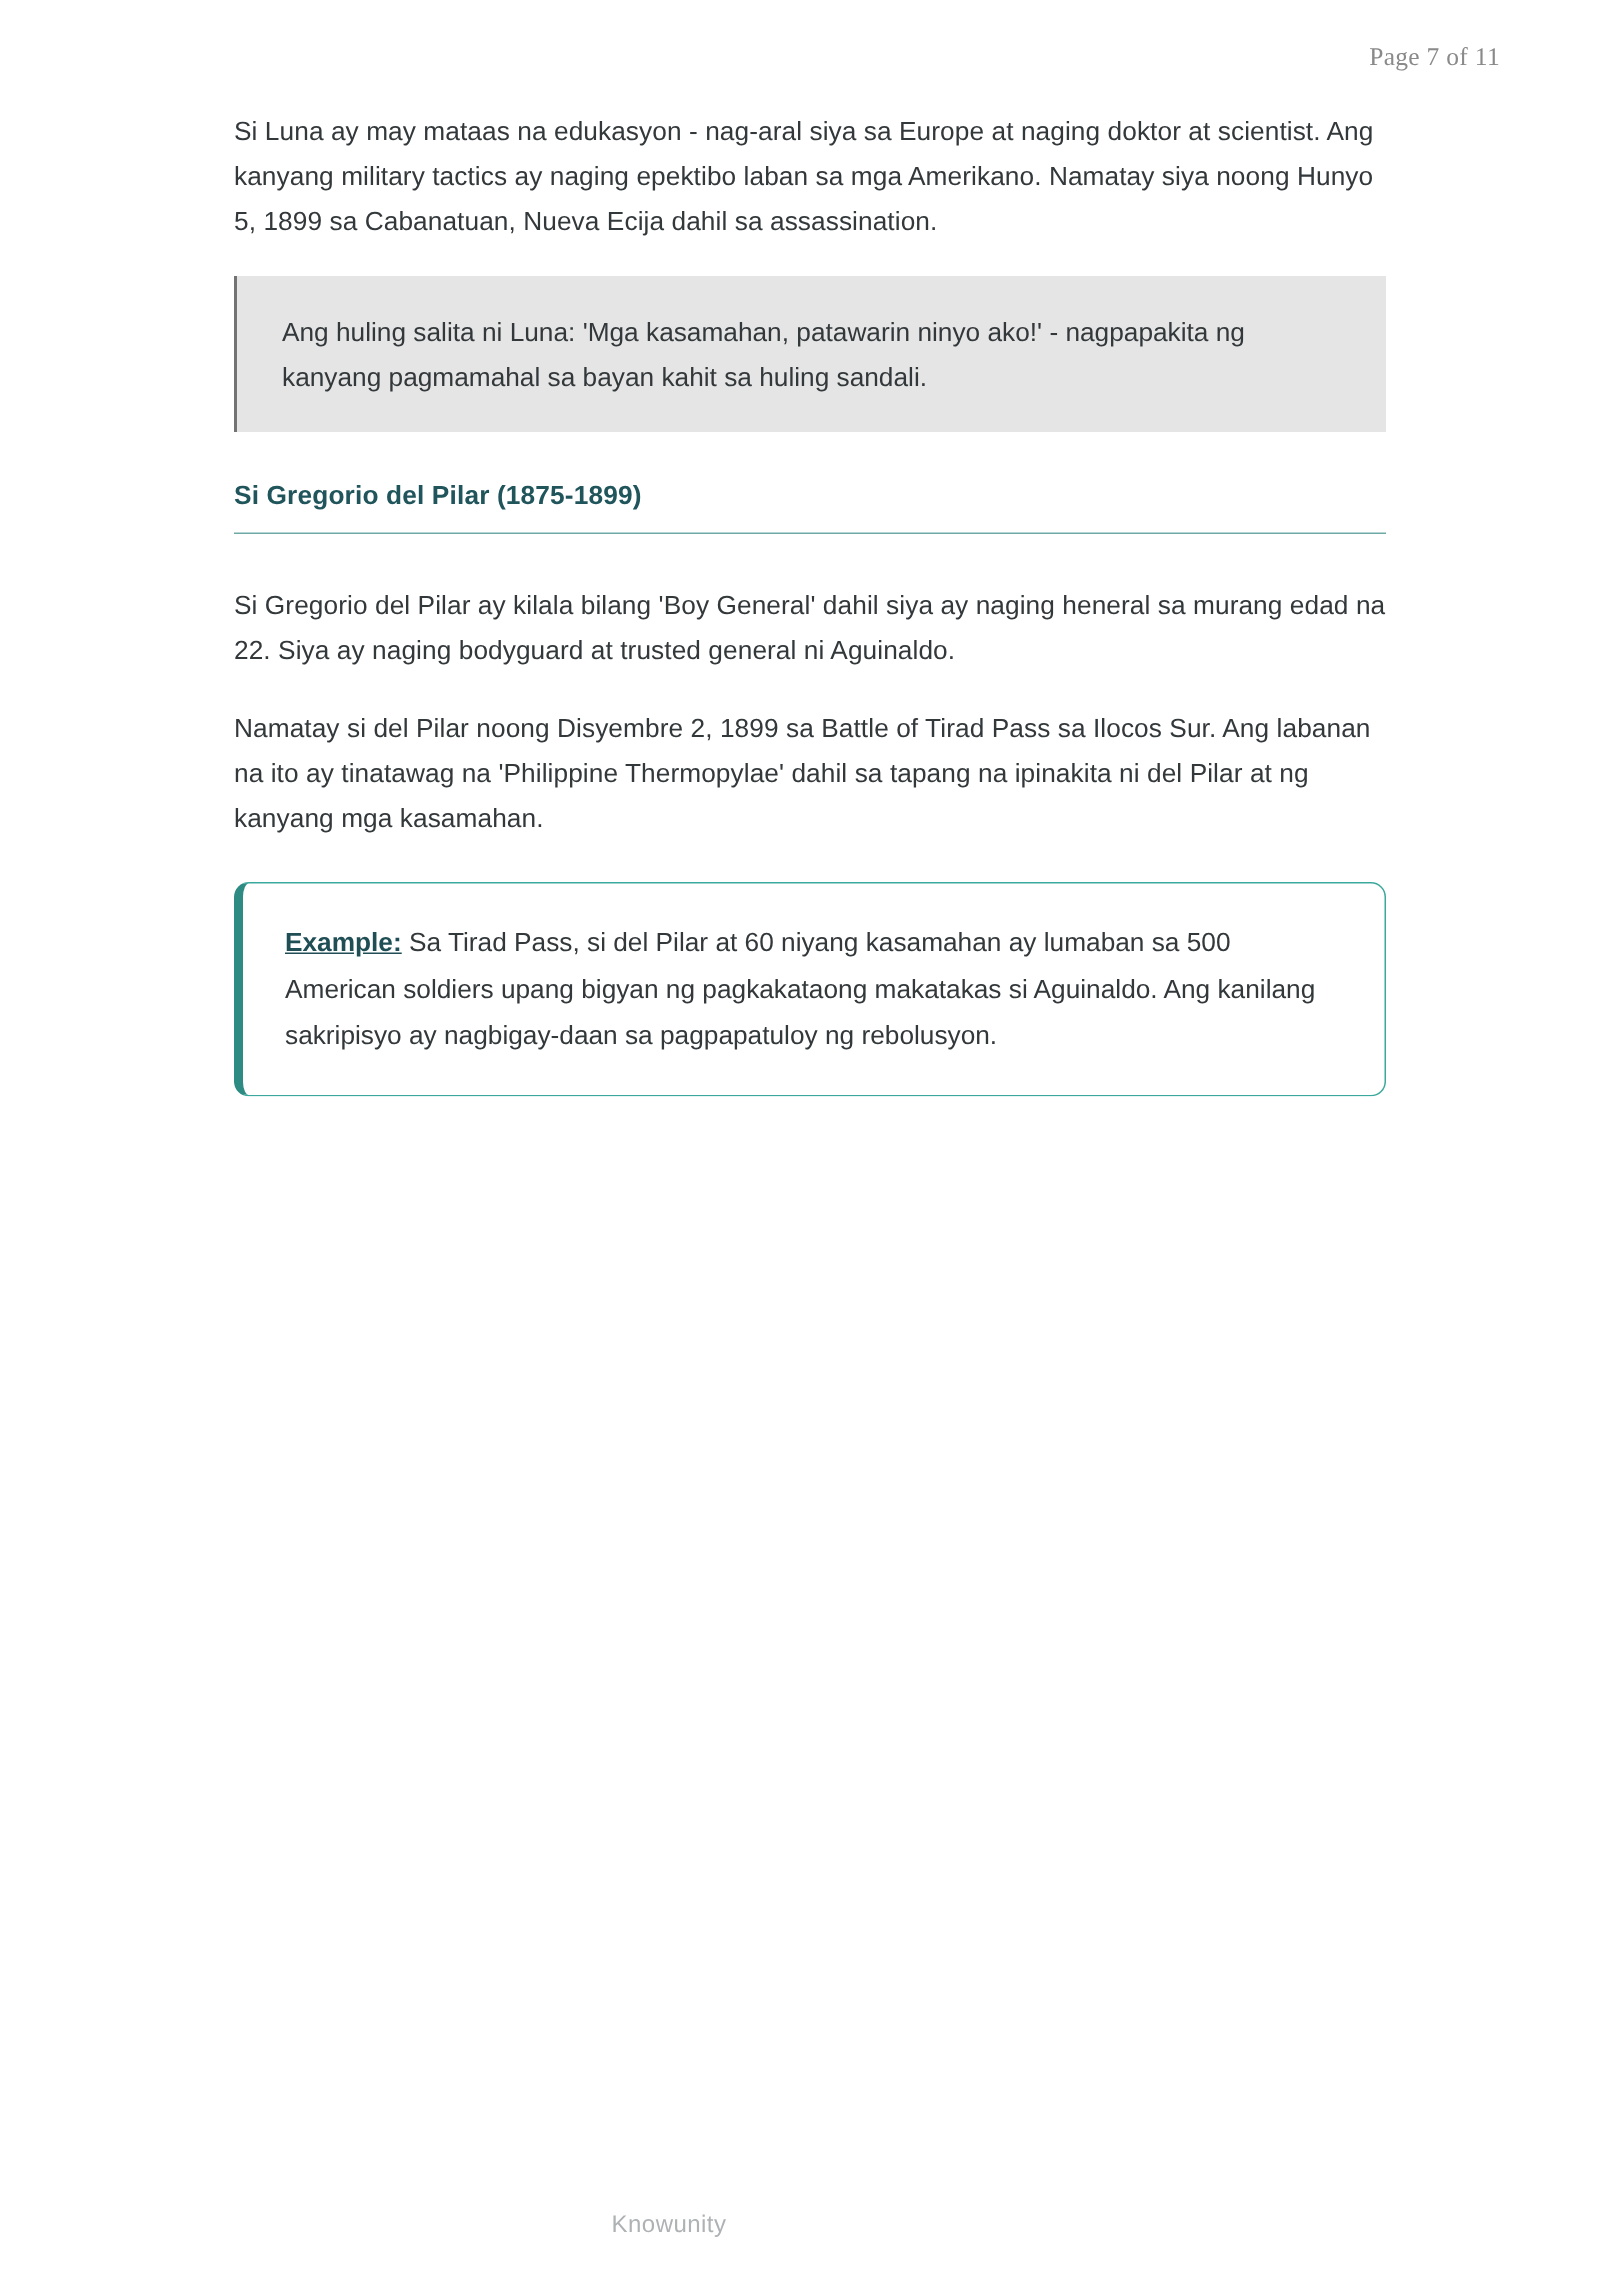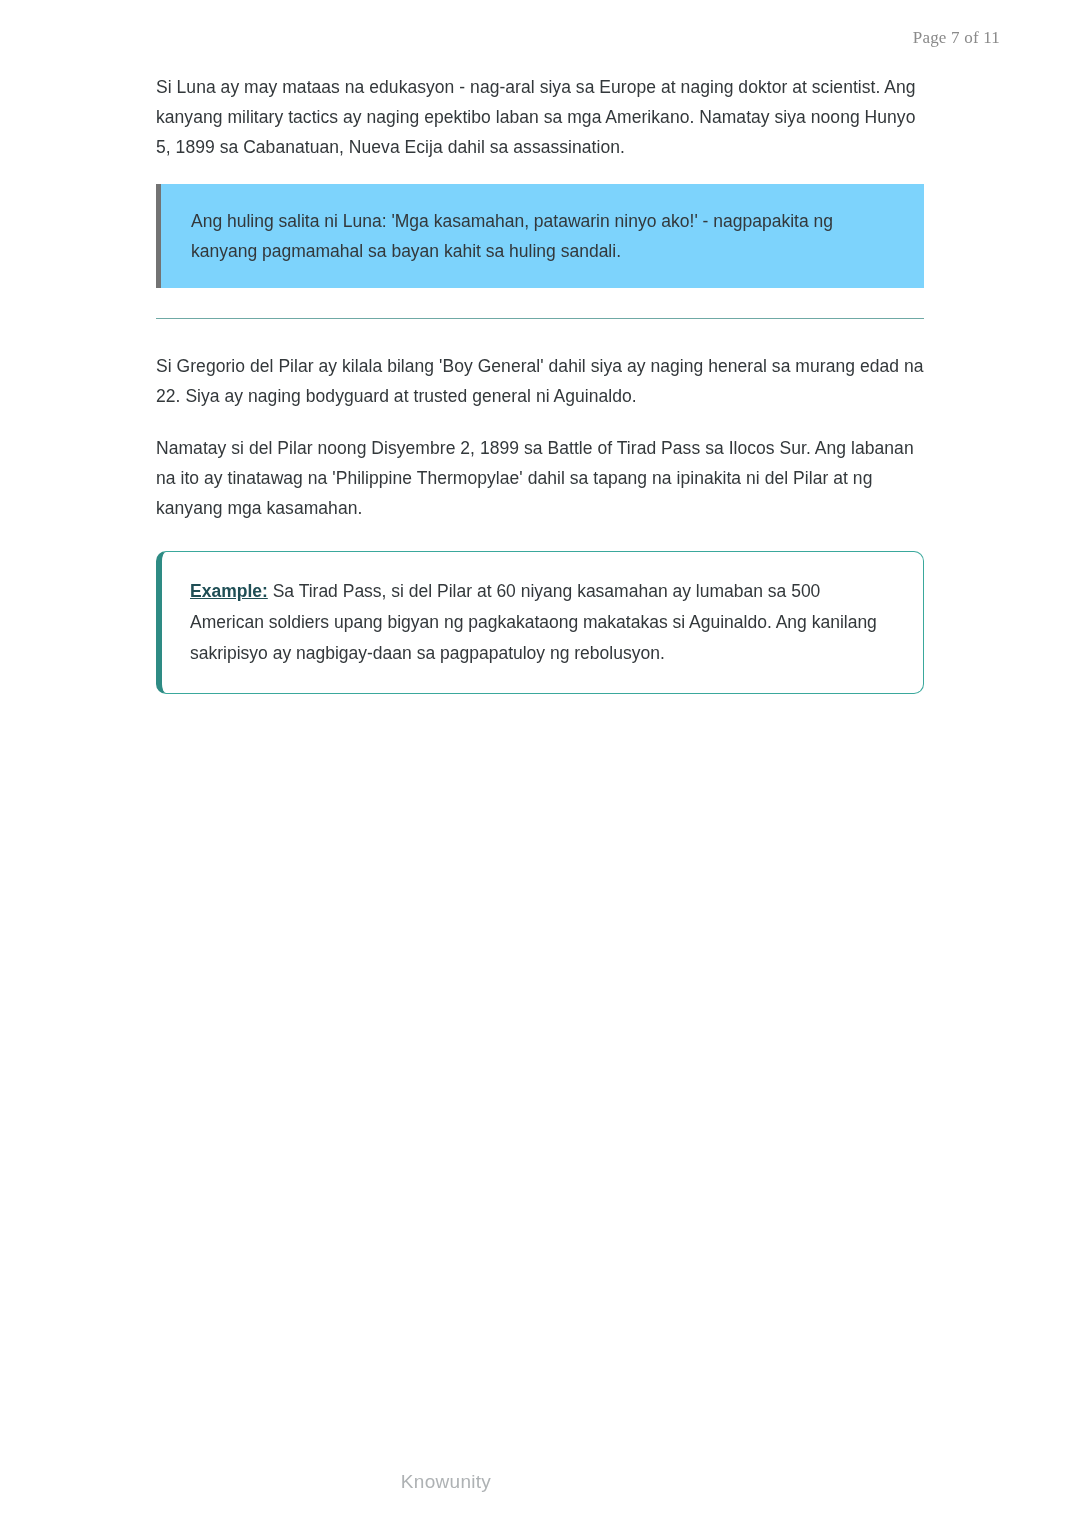--- a/index.html
+++ b/index.html
@@ -38,22 +38,22 @@
     width: 768px;
   }
   p.body-text {
     font-size: 17.5px;
     line-height: 30px;
     color: #33383b;
     margin: 0 0 22px 0;
     letter-spacing: 0.05px;
   }
   .quote-block {
-    background: #7dd3fc;
-    border-left: 5px solid #737373;
+    background: #e5e5e5;
+    border-left: 2px solid #737373;
     padding: 22px 26px 22px 30px;
     margin: 18px 0 30px 0;
     box-sizing: border-box;
   }
   .quote-block p {
     margin: 0;
     font-size: 17.5px;
     line-height: 30px;
     color: #33383b;
   }
@@ -88,40 +88,41 @@
     font-weight: bold;
     color: #1f4e55;
     text-decoration: underline;
   }
   .footer-brand {
     position: absolute;
     bottom: 34px;
     left: 0;
     width: 892px;
     text-align: center;
-    font-size: 19px;
+    font-size: 16px;
     color: #aeb2b4;
     letter-spacing: 0.3px;
   }
 </style>
 </head>
 <body>
 
 <div class="page">
 
   <div class="page-number">Page 7 of 11</div>
 
   <div class="content">
 
     <p class="body-text">Si Luna ay may mataas na edukasyon - nag-aral siya sa Europe at naging doktor at scientist. Ang kanyang military tactics ay naging epektibo laban sa mga Amerikano. Namatay siya noong Hunyo 5, 1899 sa Cabanatuan, Nueva Ecija dahil sa assassination.</p>
 
     <div class="quote-block">
       <p>Ang huling salita ni Luna: 'Mga kasamahan, patawarin ninyo ako!' - nagpapakita ng kanyang pagmamahal sa bayan kahit sa huling sandali.</p>
     </div>
 
+    <h2 class="section-heading">Si Gregorio del Pilar (1875-1899)</h2>
     <hr class="heading-rule">
 
     <p class="body-text">Si Gregorio del Pilar ay kilala bilang 'Boy General' dahil siya ay naging heneral sa murang edad na 22. Siya ay naging bodyguard at trusted general ni Aguinaldo.</p>
 
     <p class="body-text">Namatay si del Pilar noong Disyembre 2, 1899 sa Battle of Tirad Pass sa Ilocos Sur. Ang labanan na ito ay tinatawag na 'Philippine Thermopylae' dahil sa tapang na ipinakita ni del Pilar at ng kanyang mga kasamahan.</p>
 
     <div class="example-box">
       <p><span class="example-label">Example:</span><span> Sa Tirad Pass, si del Pilar at 60 niyang kasamahan ay lumaban sa 500 American soldiers upang bigyan ng pagkakataong makatakas si Aguinaldo. Ang kanilang sakripisyo ay nagbigay-daan sa pagpapatuloy ng rebolusyon.</span></p>
     </div>
 

